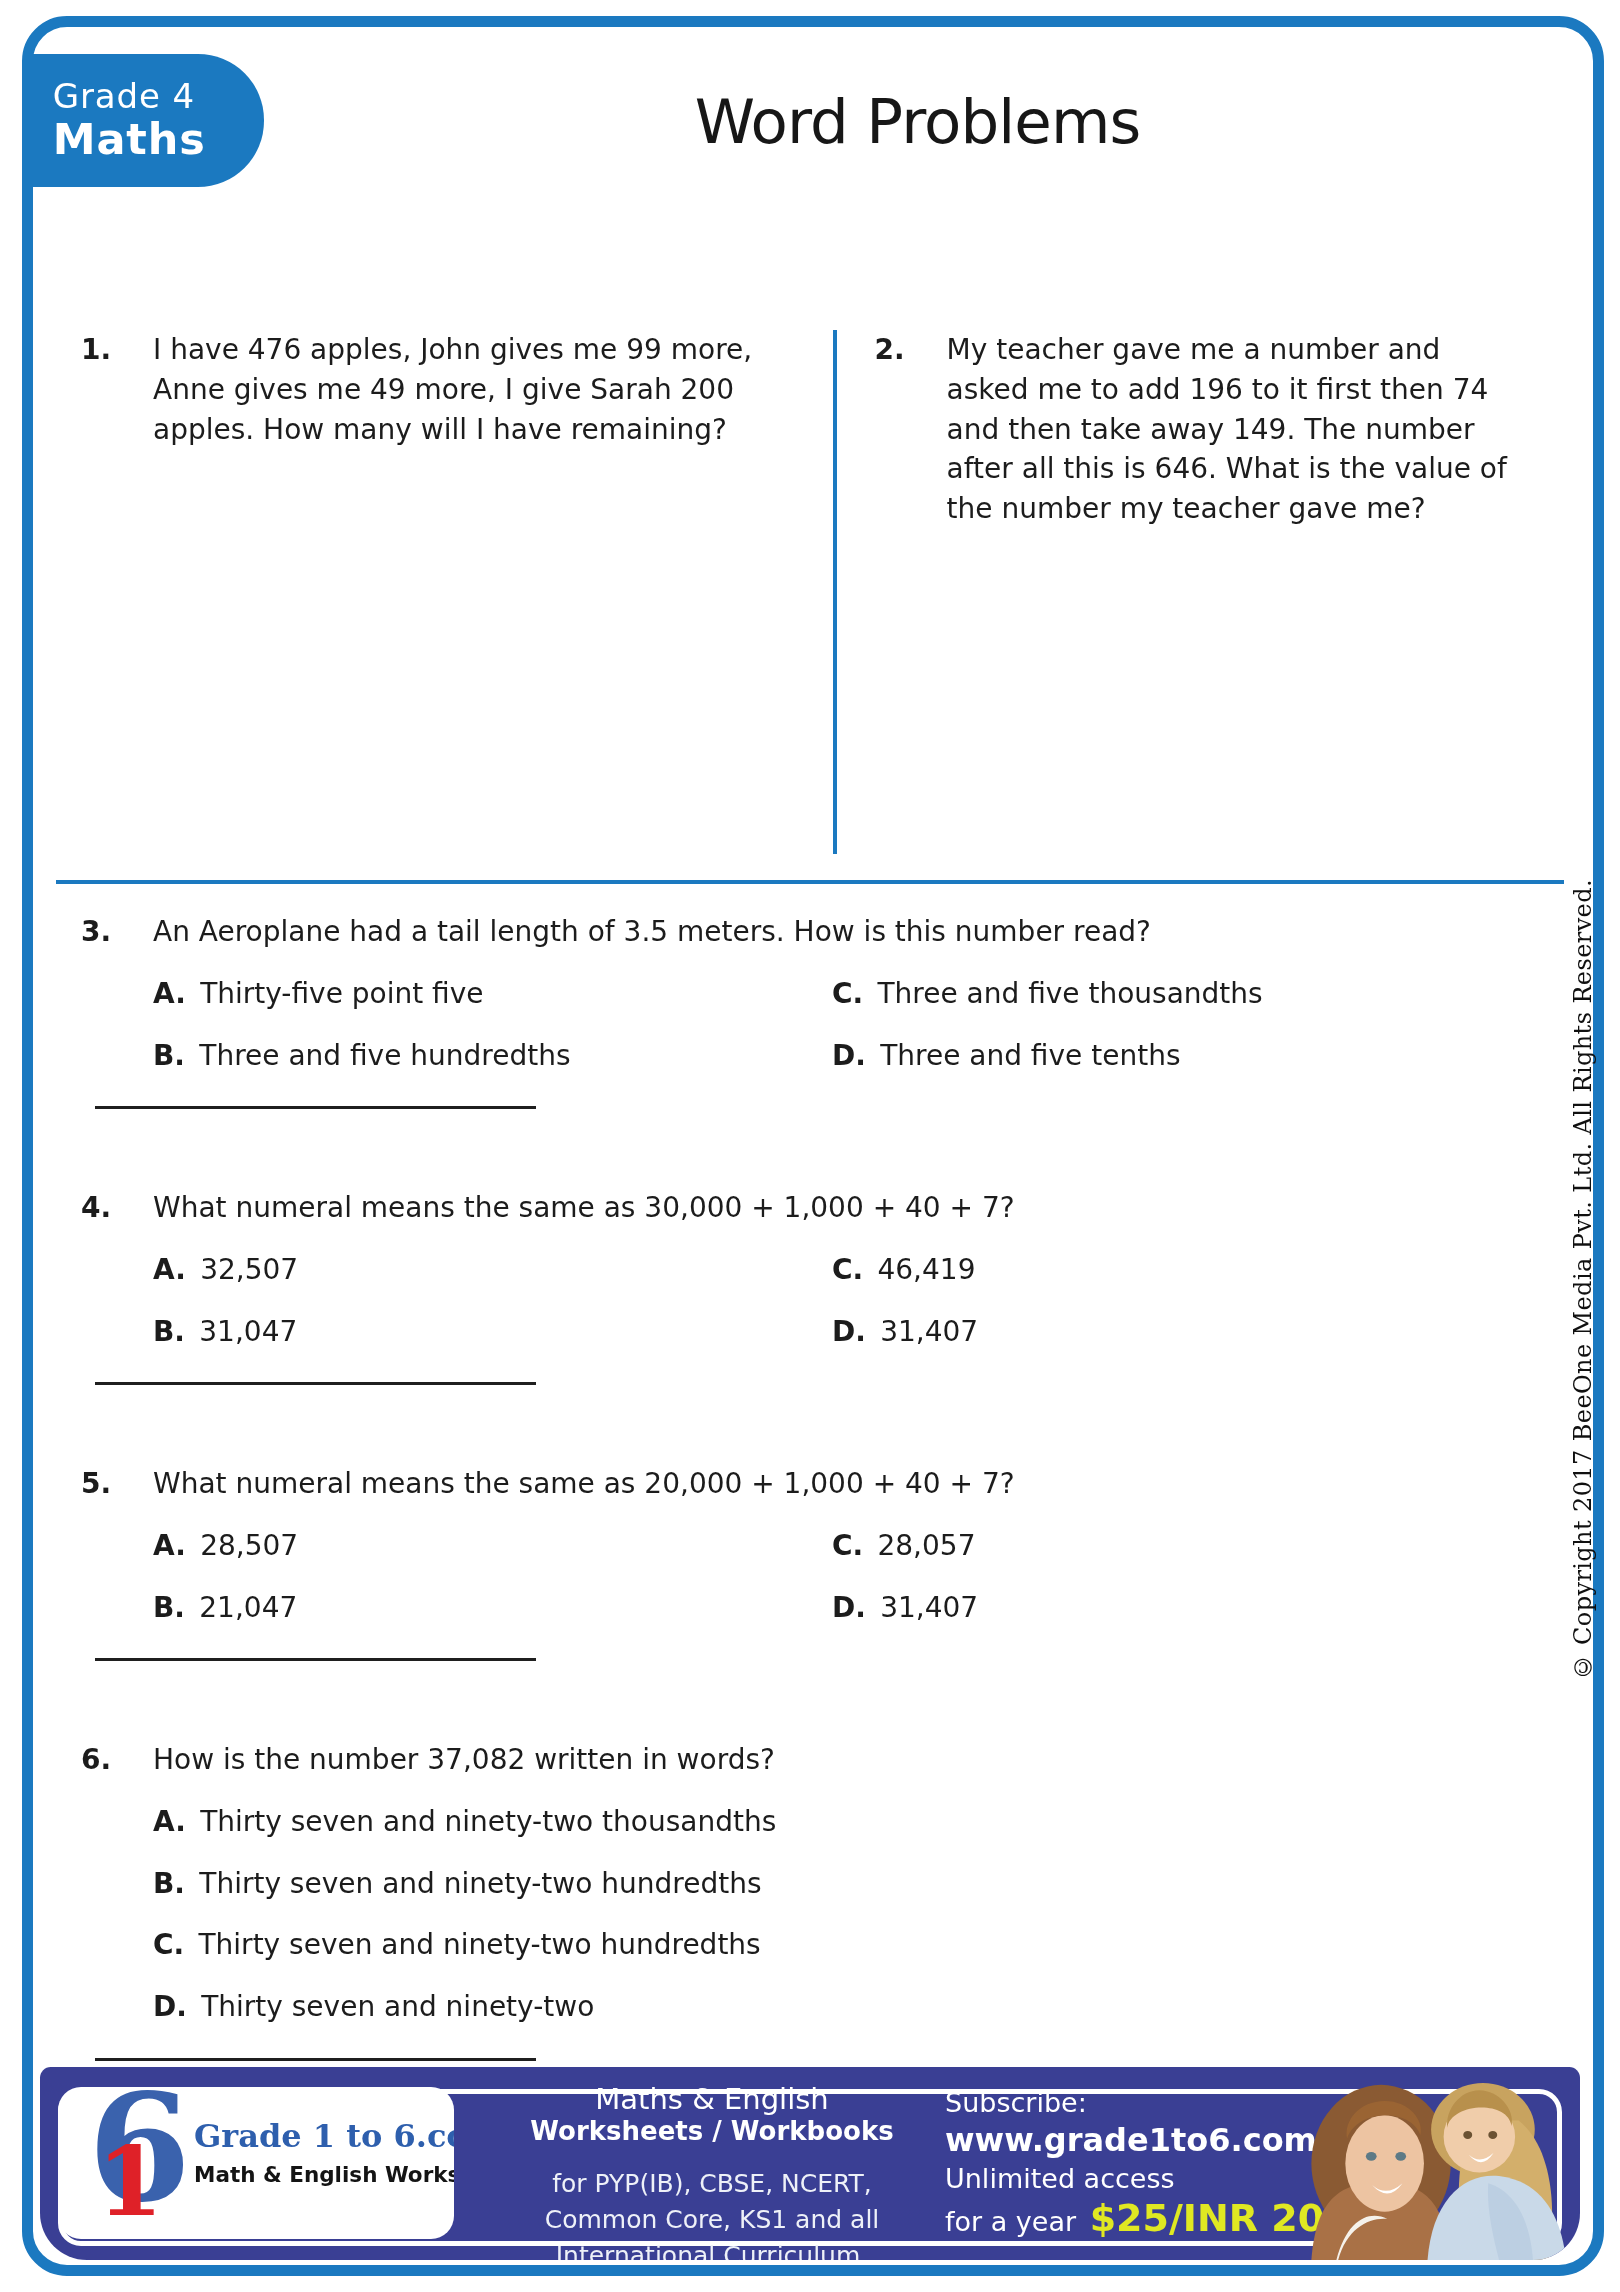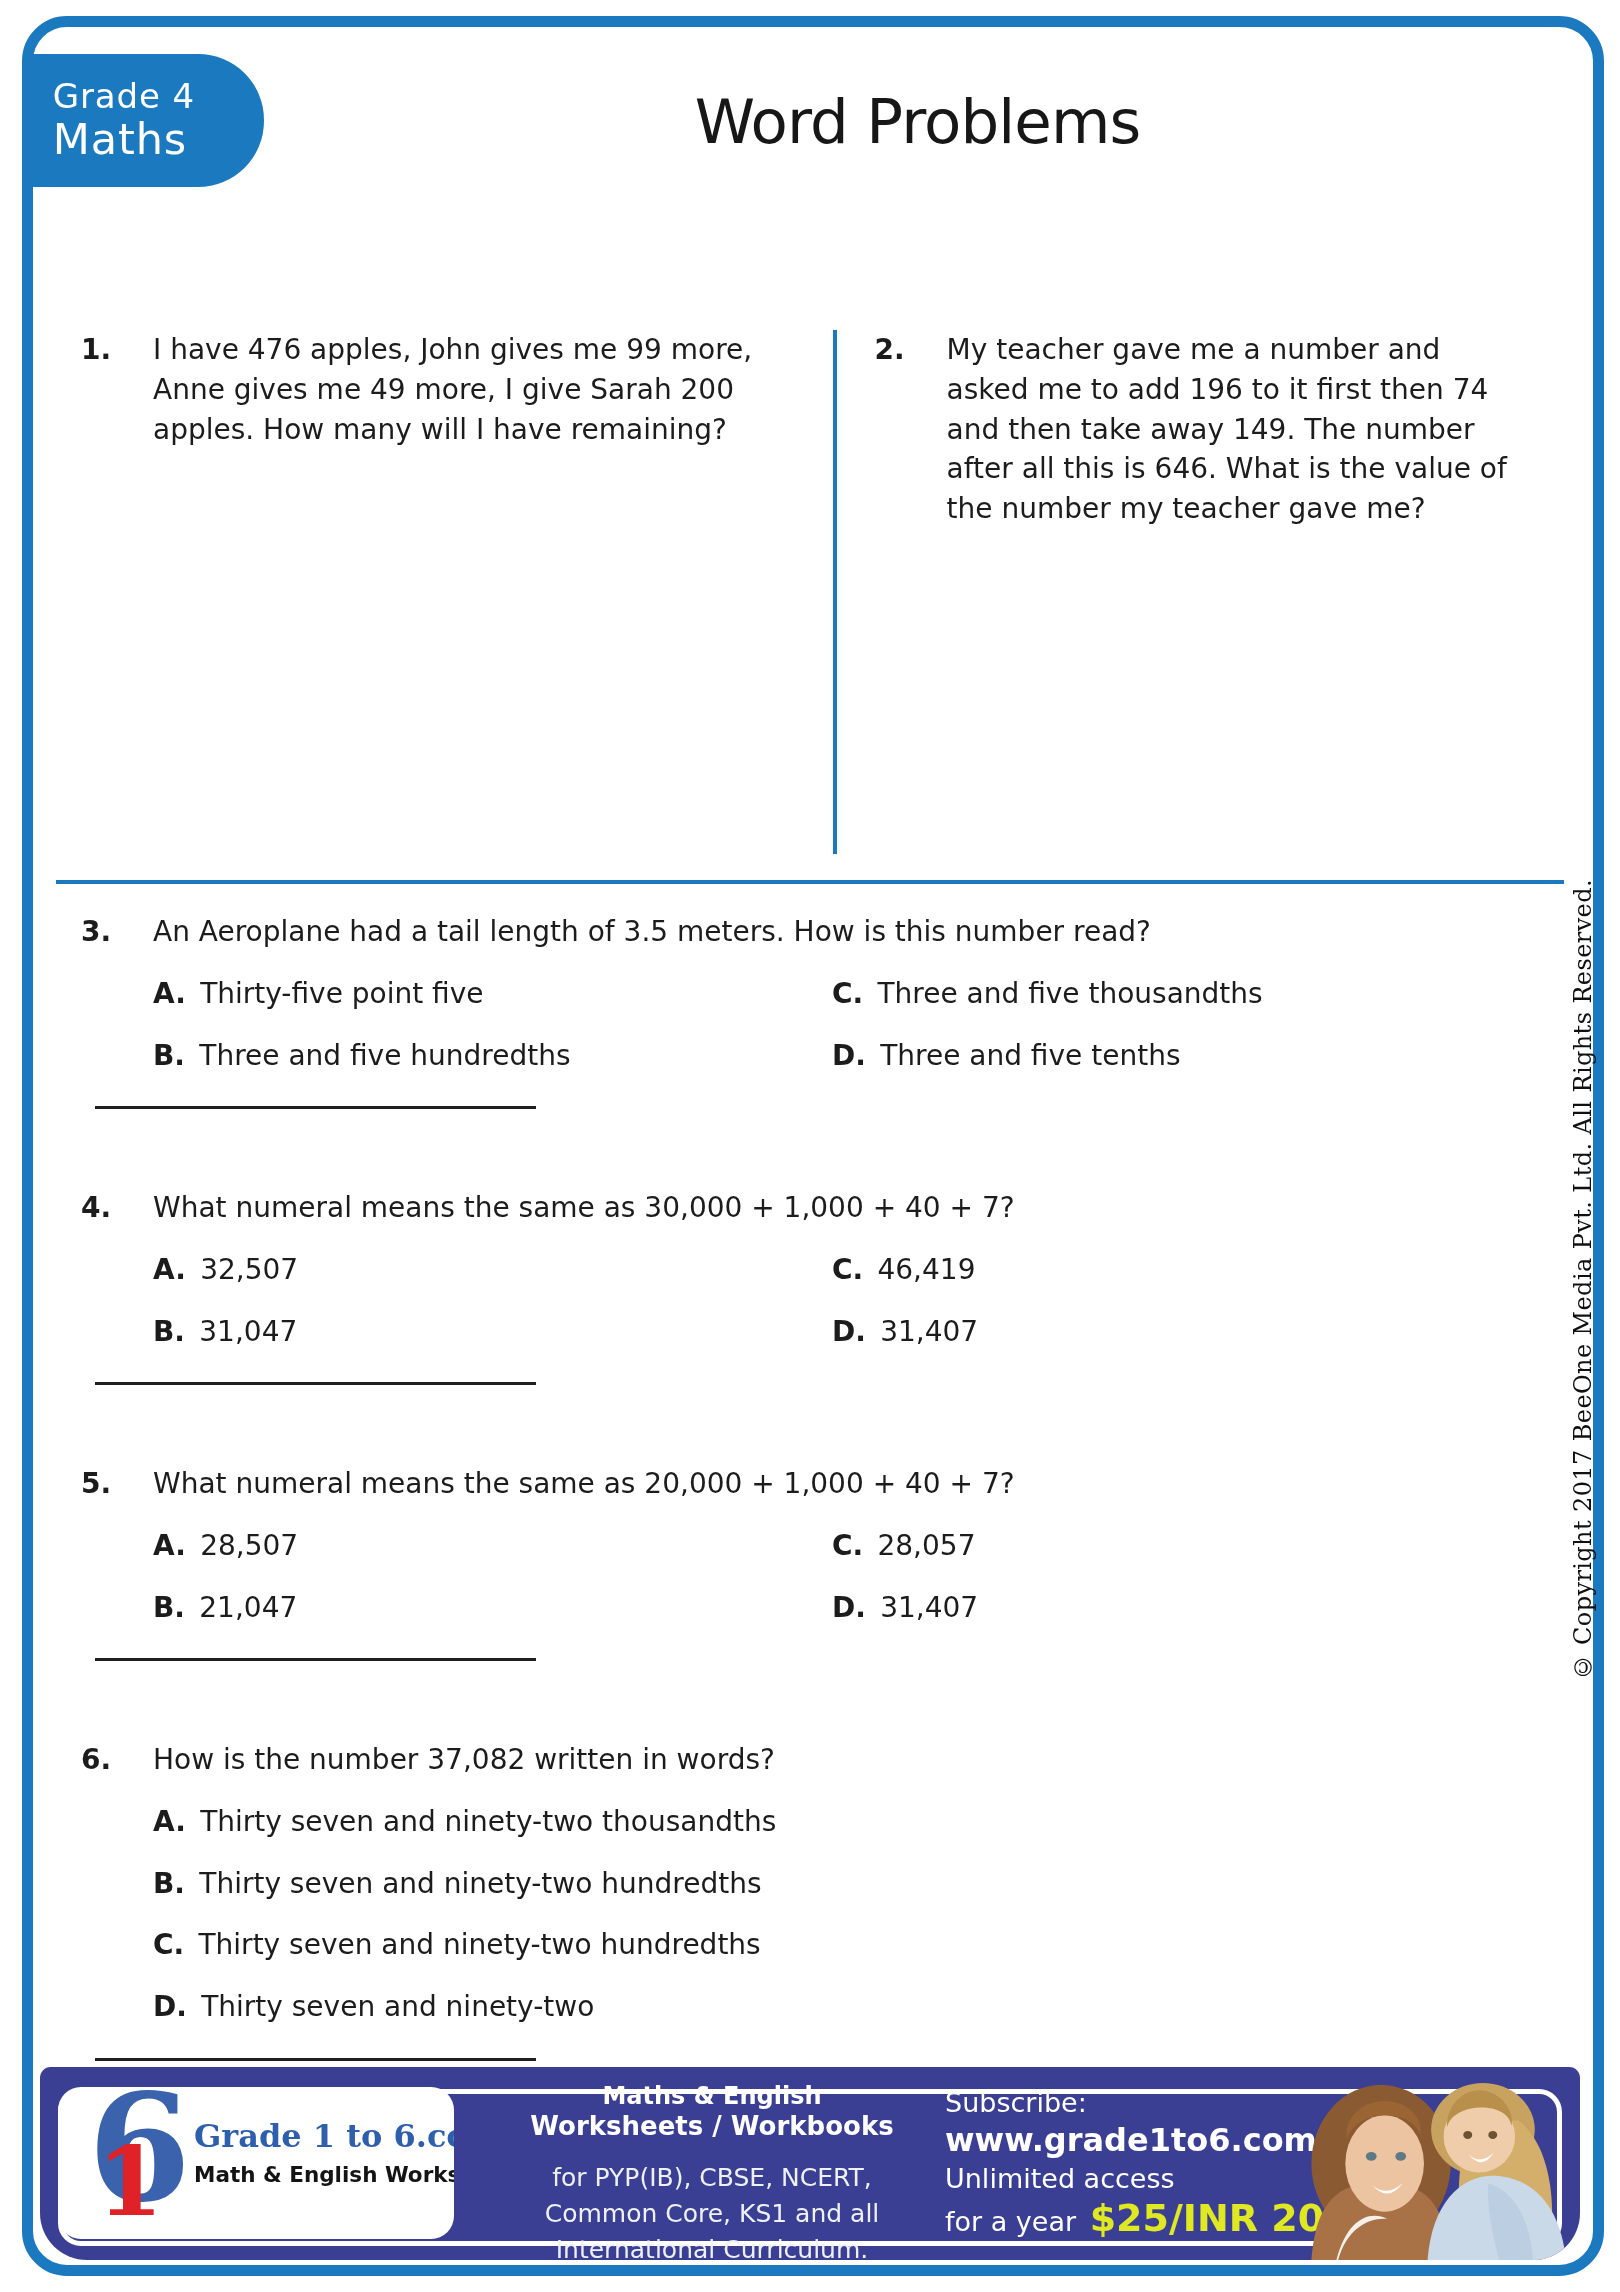--- a/index.html
+++ b/index.html
@@ -17,21 +17,21 @@
     box-sizing:border-box;border:11.6px solid #1b79c0;border-radius:45px;
   }
   
   .badge{
     position:absolute;left:33px;top:54px;width:231px;height:133px;
     background:#1b79c0;border-radius:0 66px 66px 0;
     display:flex;flex-direction:column;justify-content:center;
     padding-left:19.7px;box-sizing:border-box;color:#ffffff;
   }
   .badge-line1{font-size:34px;font-weight:400;letter-spacing:0.9px;line-height:1.15;}
-  .badge-line2{font-size:43px;font-weight:normal;letter-spacing:0.9px;line-height:1.1;}
+  .badge-line2{font-size:43px;font-weight:bold;letter-spacing:0.9px;line-height:1.1;}
   
   .page-title{
     position:absolute;left:242px;right:27px;top:86px;text-align:center;
     font-size:61px;font-weight:normal;letter-spacing:-0.9px;color:#171717;
   }
   
   .top-section{
     position:absolute;left:81px;top:330px;width:1505px;
     display:flex;align-items:stretch;
   }
@@ -91,21 +91,21 @@
     font-family:"DejaVu Serif","Liberation Serif",serif;
     font-size:32px;font-weight:bold;color:#2e5fad;white-space:nowrap;
   }
   .logo-tagline{
     margin-top:7.2px;font-size:21.5px;font-weight:bold;color:#141414;white-space:nowrap;
   }
   .footer-center{
     position:absolute;left:421px;top:16px;width:502px;z-index:2;
     text-align:center;color:#ffffff;
   }
-  .fc-title{font-size:24px;font-weight:bold;line-height:1.15;}
+  .fc-title{font-size:29px;font-weight:normal;line-height:1.15;}
   .fc-subtitle{font-size:26px;font-weight:bold;line-height:1.2;}
   .fc-body{
     margin:18px auto 0;width:367px;font-size:25px;line-height:1.45;
     color:#eef1f8;font-weight:400;
   }
   .footer-right{
     position:absolute;left:905px;top:19.7px;width:421px;z-index:2;
     text-align:left;color:#ffffff;
   }
   .fr-subscribe{font-size:27px;}

